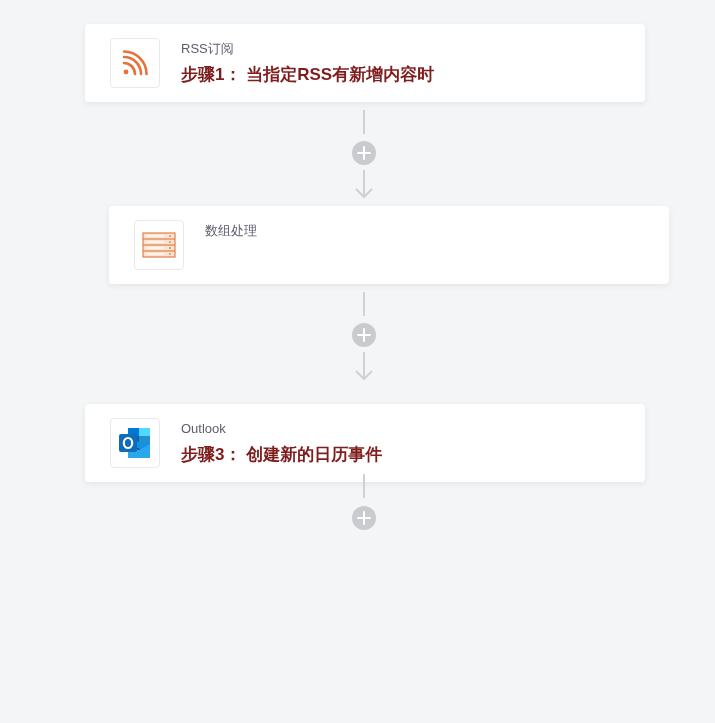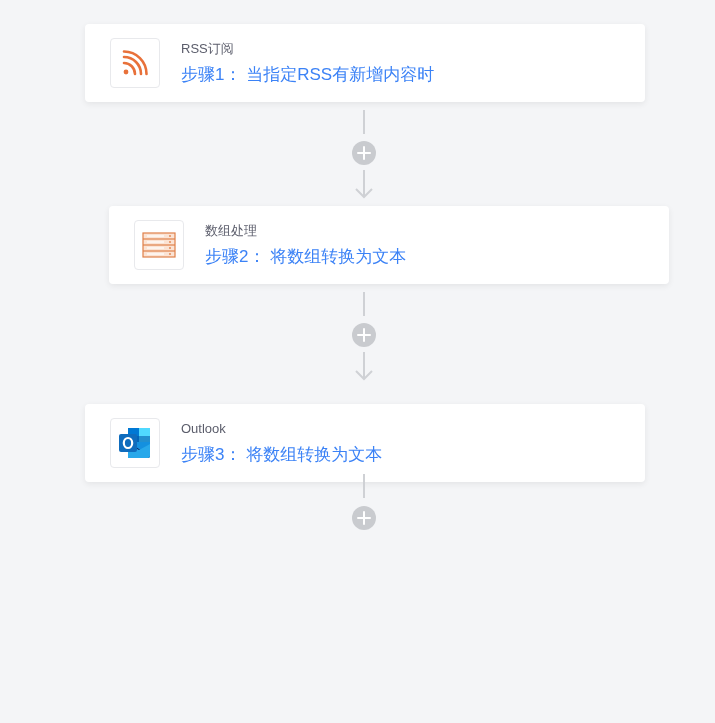--- a/index.html
+++ b/index.html
@@ -46,22 +46,22 @@
     font-size: 13px;
     color: #5b5d6b;
     line-height: 15px;
     white-space: nowrap;
   }
   .card .step-title {
     position: absolute;
     left: 96px;
     top: 40px;
     font-size: 17px;
-    font-weight: normal;
-    color: #3b82f6;
+    font-weight: bold;
+    color: #7f1d1d;
     line-height: 22px;
     white-space: nowrap;
   }
   .connector {
     position: absolute;
     left: 340px;
     width: 48px;
   }
   .connector .line {
     position: absolute;
@@ -136,21 +136,20 @@
         <line x1="5" y1="10" x2="22" y2="10" stroke="#ffffff" stroke-width="1.2"></line>
         <line x1="5" y1="16" x2="22" y2="16" stroke="#ffffff" stroke-width="1.2"></line>
         <line x1="5" y1="22" x2="22" y2="22" stroke="#ffffff" stroke-width="1.2"></line>
         <circle cx="28" cy="4" r="0.9" fill="#e0804a"></circle>
         <circle cx="28" cy="10" r="0.9" fill="#e0804a"></circle>
         <circle cx="28" cy="16" r="0.9" fill="#e0804a"></circle>
         <circle cx="28" cy="22" r="0.9" fill="#e0804a"></circle>
       </svg>
     </div>
     <div class="app-name">数组处理</div>
-    <div class="step-title">步骤2： 将数组转换为文本</div>
   </div>
 
   <div class="connector" style="top:290px;height:92px;">
     <div class="line" style="top:2px;height:24px;"></div>
     <div class="plus-btn" style="top:33px;"></div>
     <svg class="arrow" style="top:62px;" viewBox="0 0 20 30">
       <line x1="10" y1="0" x2="10" y2="27" stroke="#cfd1d5" stroke-width="2"></line>
       <polyline points="2,19 10,27 18,19" fill="none" stroke="#cfd1d5" stroke-width="2"></polyline>
     </svg>
   </div>
@@ -164,21 +163,21 @@
         <rect x="10" y="9" width="11" height="8" fill="#0364b8"></rect>
         <rect x="21" y="9" width="11" height="8" fill="#14447d" opacity="0.25"></rect>
         <path d="M10 15 L32 15 L32 29 Q32 31 30 31 L12 31 Q10 31 10 29 Z" fill="#0a2767"></path>
         <path d="M10 15 L32 15 L32 29 L21 22 Z" fill="#1490df"></path>
         <path d="M10 31 L10 17 L21 23 L32 17 L32 29 Q32 31 30 31 Z" fill="#28a8ea"></path>
         <rect x="1" y="7" width="18" height="18" rx="2" fill="#0f6cbd"></rect>
         <ellipse cx="10" cy="16" rx="4.2" ry="5" fill="none" stroke="#ffffff" stroke-width="2.2"></ellipse>
       </svg>
     </div>
     <div class="app-name">Outlook</div>
-    <div class="step-title">步骤3： 将数组转换为文本</div>
+    <div class="step-title">步骤3： 创建新的日历事件</div>
   </div>
 
   <div class="connector" style="top:472px;height:64px;">
     <div class="line" style="top:2px;height:24px;"></div>
     <div class="plus-btn" style="top:34px;"></div>
   </div>
 
 </div>
 
 </body></html>

